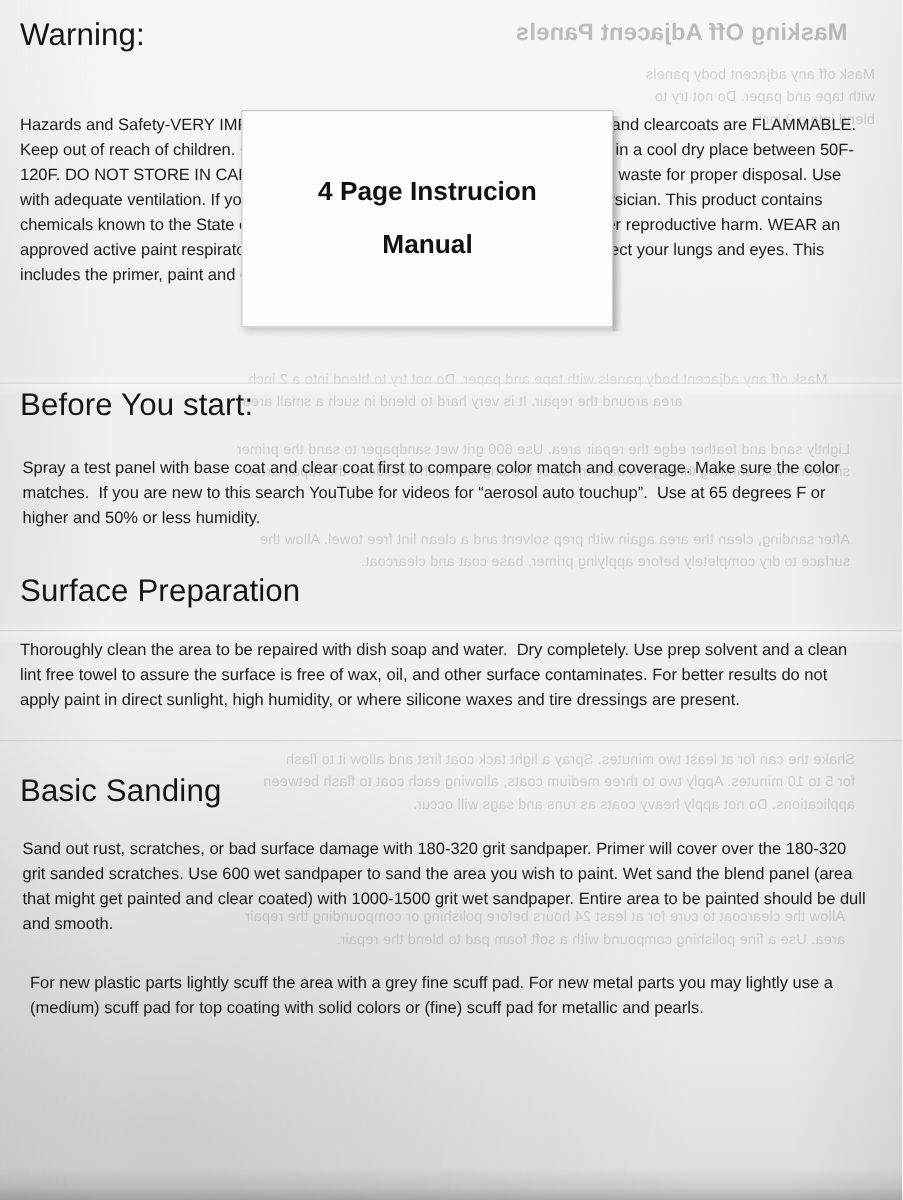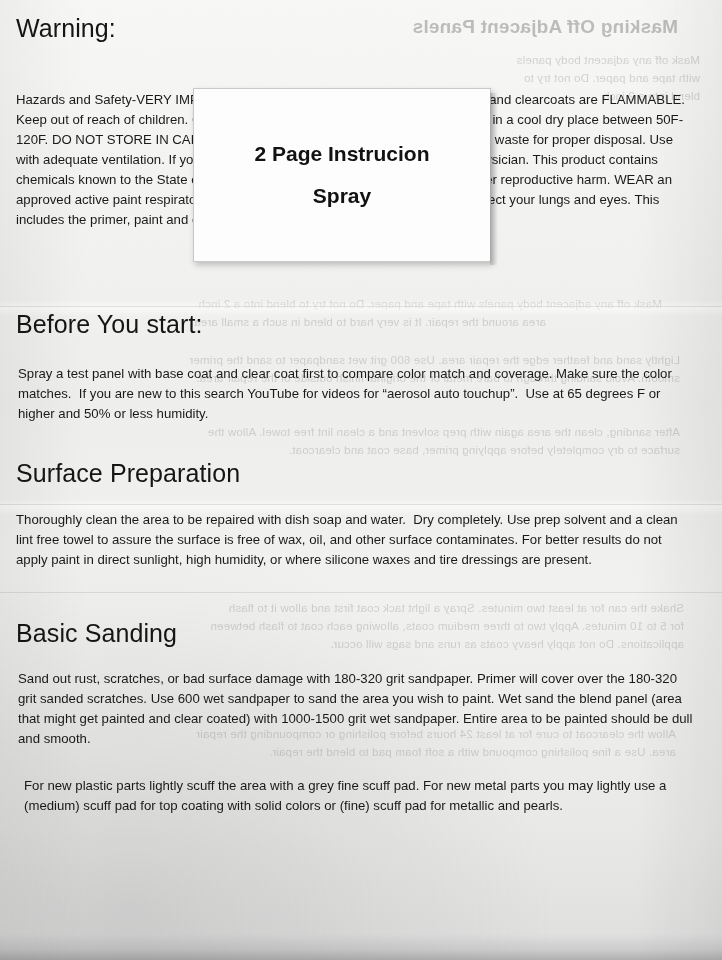--- a/index.html
+++ b/index.html
@@ -190,18 +190,18 @@
     <h1 class="section" style="left:16px; top:461px; width:360px;">Surface Preparation</h1>
     <p class="body" style="left:16px; top:510px; width:680px;">Thoroughly clean the area to be repaired with dish soap and water.  Dry completely. Use prep solvent and a clean lint free towel to assure the surface is free of wax, oil, and other surface contaminates. For better results do not apply paint in direct sunlight, high humidity, or where silicone waxes and tire dressings are present.</p>
 
     <h1 class="section" style="left:16px; top:621px; width:320px;">Basic Sanding</h1>
     <p class="body" style="left:18px; top:669px; width:676px;">Sand out rust, scratches, or bad surface damage with 180-320 grit sandpaper. Primer will cover over the 180-320 grit sanded scratches. Use 600 wet sandpaper to sand the area you wish to paint. Wet sand the blend panel (area that might get painted and clear coated) with 1000-1500 grit wet sandpaper. Entire area to be painted should be dull and smooth.</p>
     <p class="body" style="left:24px; top:776px; width:668px;">For new plastic parts lightly scuff the area with a grey fine scuff pad. For new metal parts you may lightly use a (medium) scuff pad for top coating with solid colors or (fine) scuff pad for metallic and pearls.</p>
 
   </div>
 
   <div id="overlay-card">
-    <div class="line">2 Page Instrucion</div>
-    <div class="line">Spray</div>
+    <div class="line">4 Page Instrucion</div>
+    <div class="line">Manual</div>
   </div>
 
   <div id="bottom-edge"></div>
 </div>
 
 </body></html>

